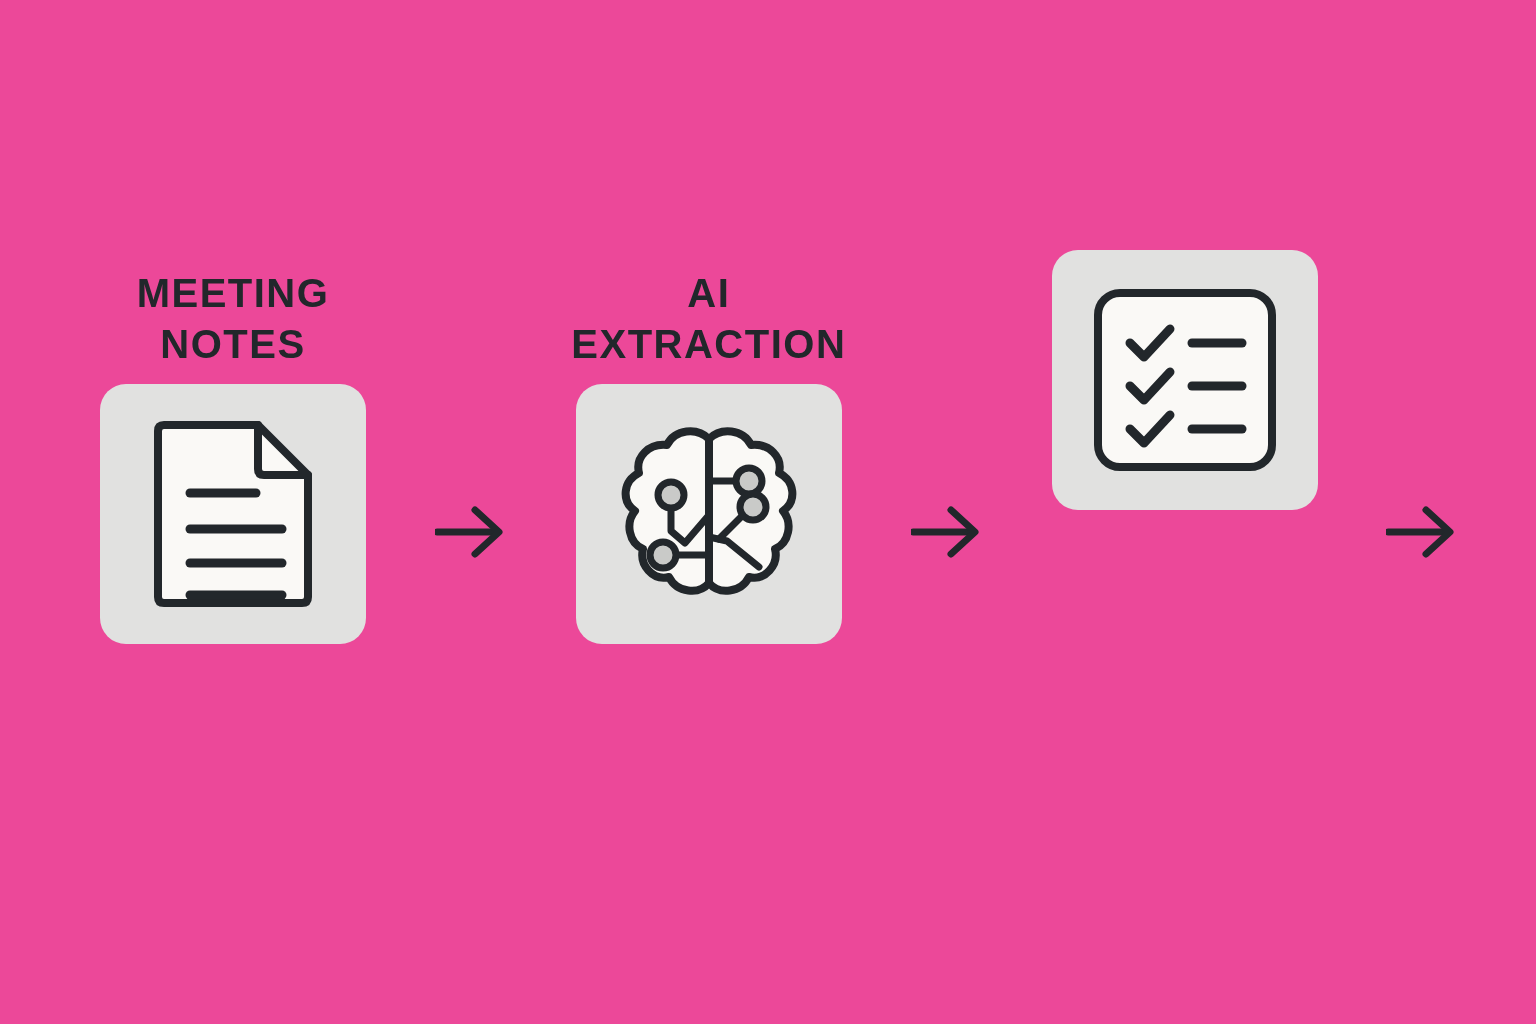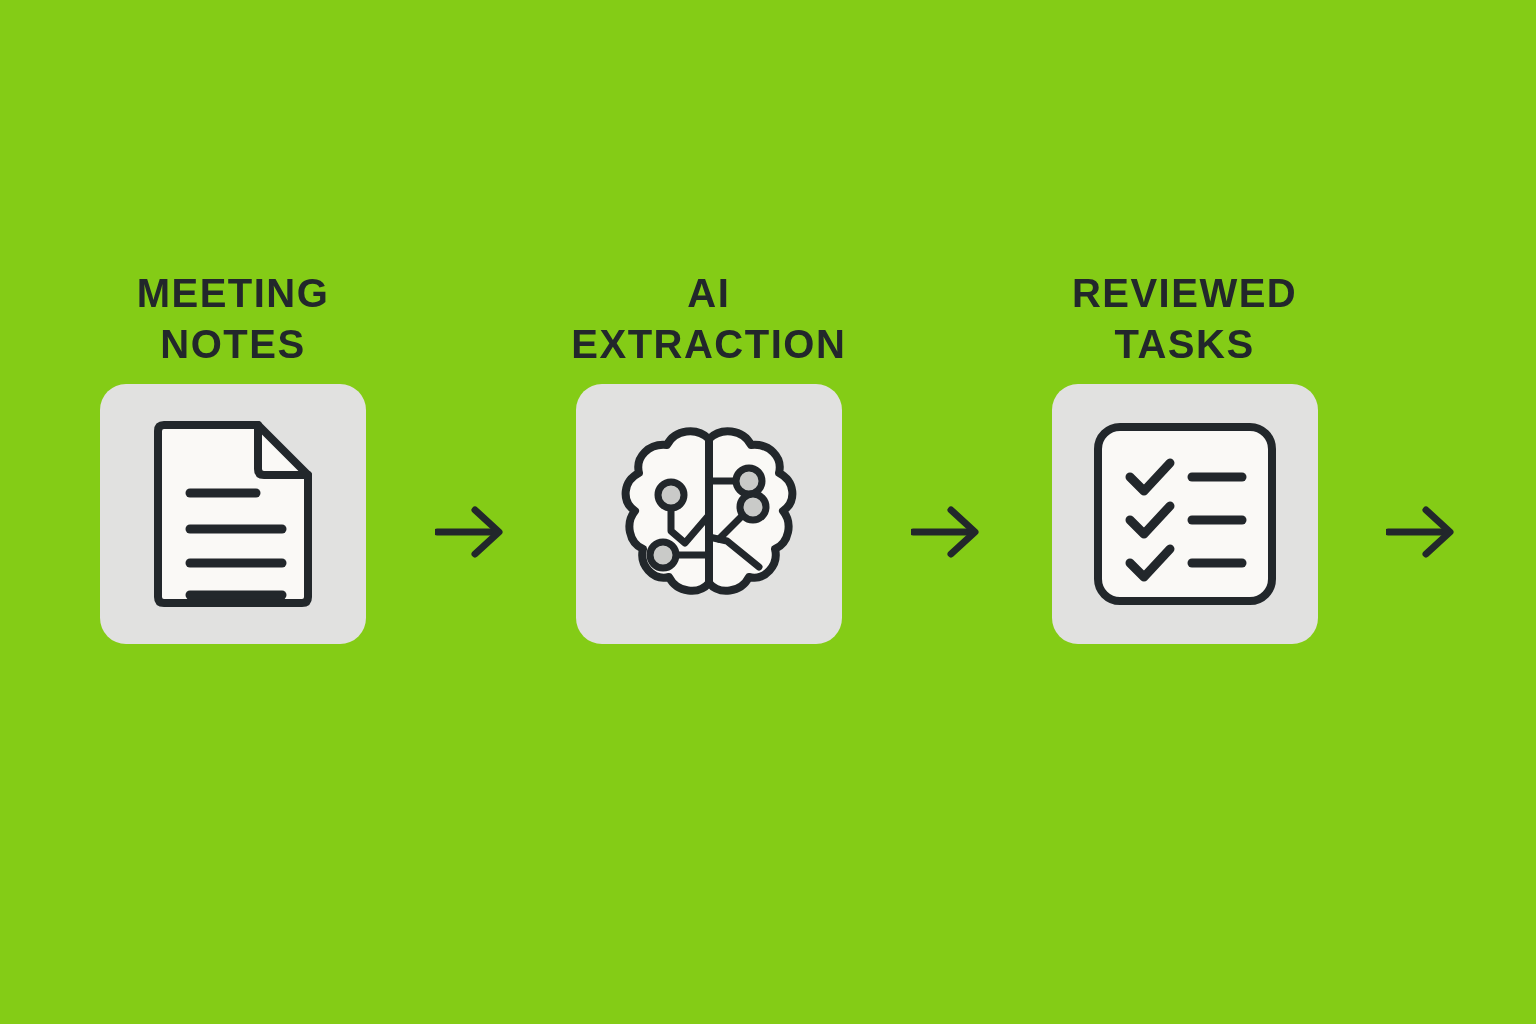--- a/index.html
+++ b/index.html
@@ -12,21 +12,21 @@
     height: 1024px;
     background: #f7f5f0;
     font-family: "Liberation Sans", sans-serif;
     overflow: hidden;
   }
 
   #flow-canvas {
     position: relative;
     width: 1536px;
     height: 1024px;
-    background: #84cc16;
+    background: #ec4899;
   }
 
   
   .flow-row {
     position: absolute;
     left: 100px;
     top: 250px;
     width: 1360px;
     height: 430px;
     display: flex;
@@ -171,22 +171,20 @@
     <div class="connector">
       <span>
         <svg width="72" height="60" viewBox="0 0 72 60" fill="none">
           <line x1="2" y1="30" x2="60" y2="30" class="ink" stroke-width="7" stroke-linecap="round"></line>
           <polyline points="40,8 64,30 40,52" fill="none" class="ink" stroke-width="7" stroke-linecap="round" stroke-linejoin="round"></polyline>
         </svg>
       </span>
     </div>
 
     <div class="step">
-      <div class="step-label">REVIEWED
-TASKS</div>
       <div class="tile">
         <span>
           <svg width="190" height="190" viewBox="0 0 190 190" fill="none">
             <rect x="8" y="8" width="174" height="174" rx="22" ry="22" class="paper ink" stroke-width="8"></rect>
             <polyline points="40,58 54,72 80,44" fill="none" class="ink" stroke-width="9" stroke-linecap="round" stroke-linejoin="round"></polyline>
             <line x1="102" y1="58" x2="152" y2="58" class="ink" stroke-width="9" stroke-linecap="round"></line>
             <polyline points="40,101 54,115 80,87" fill="none" class="ink" stroke-width="9" stroke-linecap="round" stroke-linejoin="round"></polyline>
             <line x1="102" y1="101" x2="152" y2="101" class="ink" stroke-width="9" stroke-linecap="round"></line>
             <polyline points="40,144 54,158 80,130" fill="none" class="ink" stroke-width="9" stroke-linecap="round" stroke-linejoin="round"></polyline>
             <line x1="102" y1="144" x2="152" y2="144" class="ink" stroke-width="9" stroke-linecap="round"></line>

